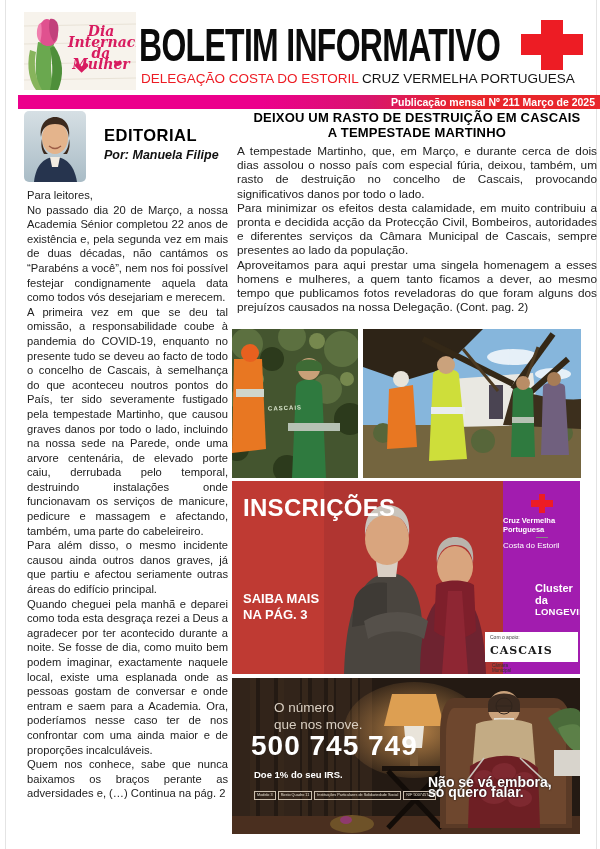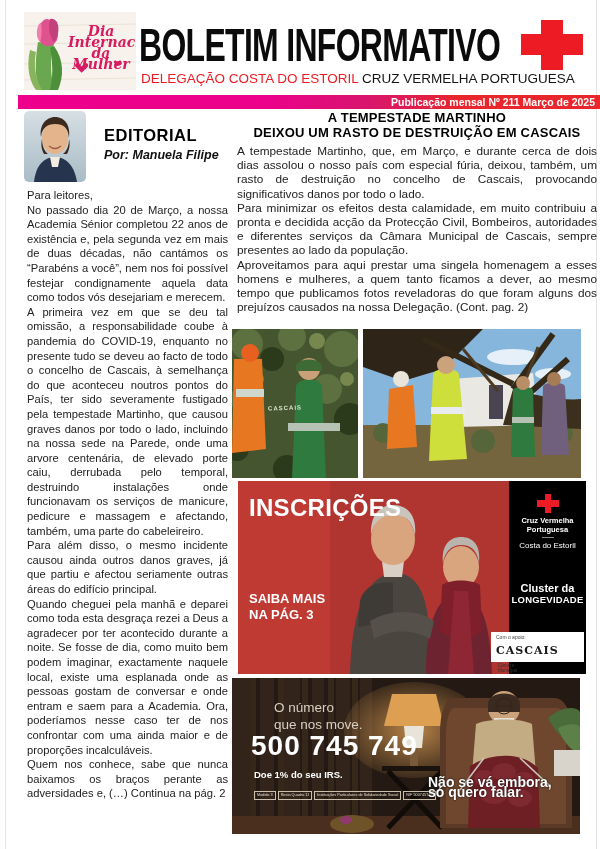--- a/index.html
+++ b/index.html
@@ -40,31 +40,31 @@
               text-align:justify;color:#222;}
   .right-text p{margin:0;}
   .photos{left:232px;top:329px;width:349px;height:149px;display:flex;gap:5px;}
   .photo{height:149px;overflow:hidden;position:relative;}
   .photo-l{width:126px;}
   .photo-r{flex:1;}
   .shirt-label{position:absolute;left:36px;top:76px;color:#d8e4cc;font-size:6px;
                letter-spacing:1px;font-weight:bold;transform:rotate(-2deg);}
 
   
-  .ad1{left:232px;top:481px;width:348px;height:193px;overflow:hidden;background:#bf3a33;margin-left:6px;}
-  .ad1-black{position:absolute;left:271px;top:0;width:77px;height:193px;background:#000000;
-             color:#fff;text-align:center;}
+  .ad1{left:232px;top:481px;width:348px;height:193px;overflow:hidden;background:#bf3a33;}
+  .ad1-black{position:absolute;left:271px;top:0;width:77px;height:193px;background:#a21caf;
+             color:#fff;text-align:left;}
   .ad1-headline{position:absolute;left:11px;top:12px;color:#fff;font-weight:bold;
                 font-size:24px;line-height:29px;letter-spacing:.3px;}
   .ad1-more{position:absolute;left:11px;top:110px;color:#fff;font-weight:bold;
             font-size:13px;line-height:16px;}
   .org-name{margin-top:3px;font-size:7.5px;font-weight:bold;line-height:9px;}
   .org-divider{width:12px;height:1px;background:#888;margin:3px auto;}
   .org-sub{font-size:8px;}
-  .cluster{margin-top:32px;font-weight:bold;font-size:11px;line-height:12px;}
+  .cluster{margin-top:32px;font-weight:bold;font-size:11px;line-height:12px;padding-left:32px;}
   .cluster .l2{font-size:9.5px;letter-spacing:.2px;}
   .ad1-support{position:absolute;left:253px;top:151px;width:93px;height:30px;background:#fff;
                color:#222;text-align:left;padding:2px 0 0 5px;box-sizing:border-box;}
   .support-label{font-size:5px;color:#444;}
   .support-logo{font-family:"DejaVu Serif", serif;font-weight:bold;font-size:11px;
                 letter-spacing:1px;color:#1a1a1a;display:inline-block;}
   .support-sub{display:inline-block;font-size:4.5px;line-height:5px;color:#333;vertical-align:middle;margin-left:2px;}
 
   
   .ad2{left:232px;top:678px;width:348px;height:156px;overflow:hidden;background:#241a13;}
@@ -152,22 +152,22 @@
   <div class="abs left-text">
     <p>Para leitores,</p>
     <p>No passado dia 20 de Março, a nossa Academia Sénior completou 22 anos de existência e, pela segunda vez em mais de duas décadas, não cantámos os “Parabéns a você”, nem nos foi possível festejar condignamente aquela data como todos vós desejariam e merecem.</p>
     <p>A primeira vez em que se deu tal omissão, a responsabilidade coube à pandemia do COVID-19, enquanto no presente tudo se deveu ao facto de todo o concelho de Cascais, à semelhança do que aconteceu noutros pontos do País, ter sido severamente fustigado pela tempestade Martinho, que causou graves danos por todo o lado, incluindo na nossa sede na Parede, onde uma arvore centenária, de elevado porte caiu, derrubada pelo temporal, destruindo instalações onde funcionavam os serviços de manicure, pedicure e massagem e afectando, também, uma parte do cabeleireiro.</p>
     <p>Para além disso, o mesmo incidente causou ainda outros danos graves, já que partiu e afectou seriamente outras áreas do edifício principal.</p>
     <p>Quando cheguei pela manhã e deparei como toda esta desgraça rezei a Deus a agradecer por ter acontecido durante a noite. Se fosse de dia, como muito bem podem imaginar, exactamente naquele local, existe uma esplanada onde as pessoas gostam de conversar e onde entram e saem para a Academia. Ora, poderíamos nesse caso ter de nos confrontar com uma ainda maior e de proporções incalculáveis.</p>
     <p>Quem nos conhece, sabe que nunca baixamos os braços perante as adversidades e, (…) Continua na pág. 2</p>
   </div>
 
   <div class="abs art-title">
+    <div>DEIXOU UM RASTO DE DESTRUIÇÃO EM CASCAIS</div>
     <div>A TEMPESTADE MARTINHO</div>
-    <div>DEIXOU UM RASTO DE DESTRUIÇÃO EM CASCAIS</div>
   </div>
 
   <div class="abs right-text">
     <p>A tempestade Martinho, que, em Março, e durante cerca de dois dias assolou o nosso país com especial fúria, deixou, também, um rasto de destruição no concelho de Cascais, provocando significativos danos por todo o lado.</p>
     <p>Para minimizar os efeitos desta calamidade, em muito contribuiu a pronta e decidida acção da Protecção Civil, Bombeiros, autoridades e diferentes serviços da Câmara Municipal de Cascais, sempre presentes ao lado da população.</p>
     <p>Aproveitamos para aqui prestar uma singela homenagem a esses homens e mulheres, a quem tanto ficamos a dever, ao mesmo tempo que publicamos fotos reveladoras do que foram alguns dos prejuízos causados na nossa Delegação.  (Cont. pag. 2)</p>
   </div>
 
   <div class="abs photos">
     <div class="photo photo-l">

